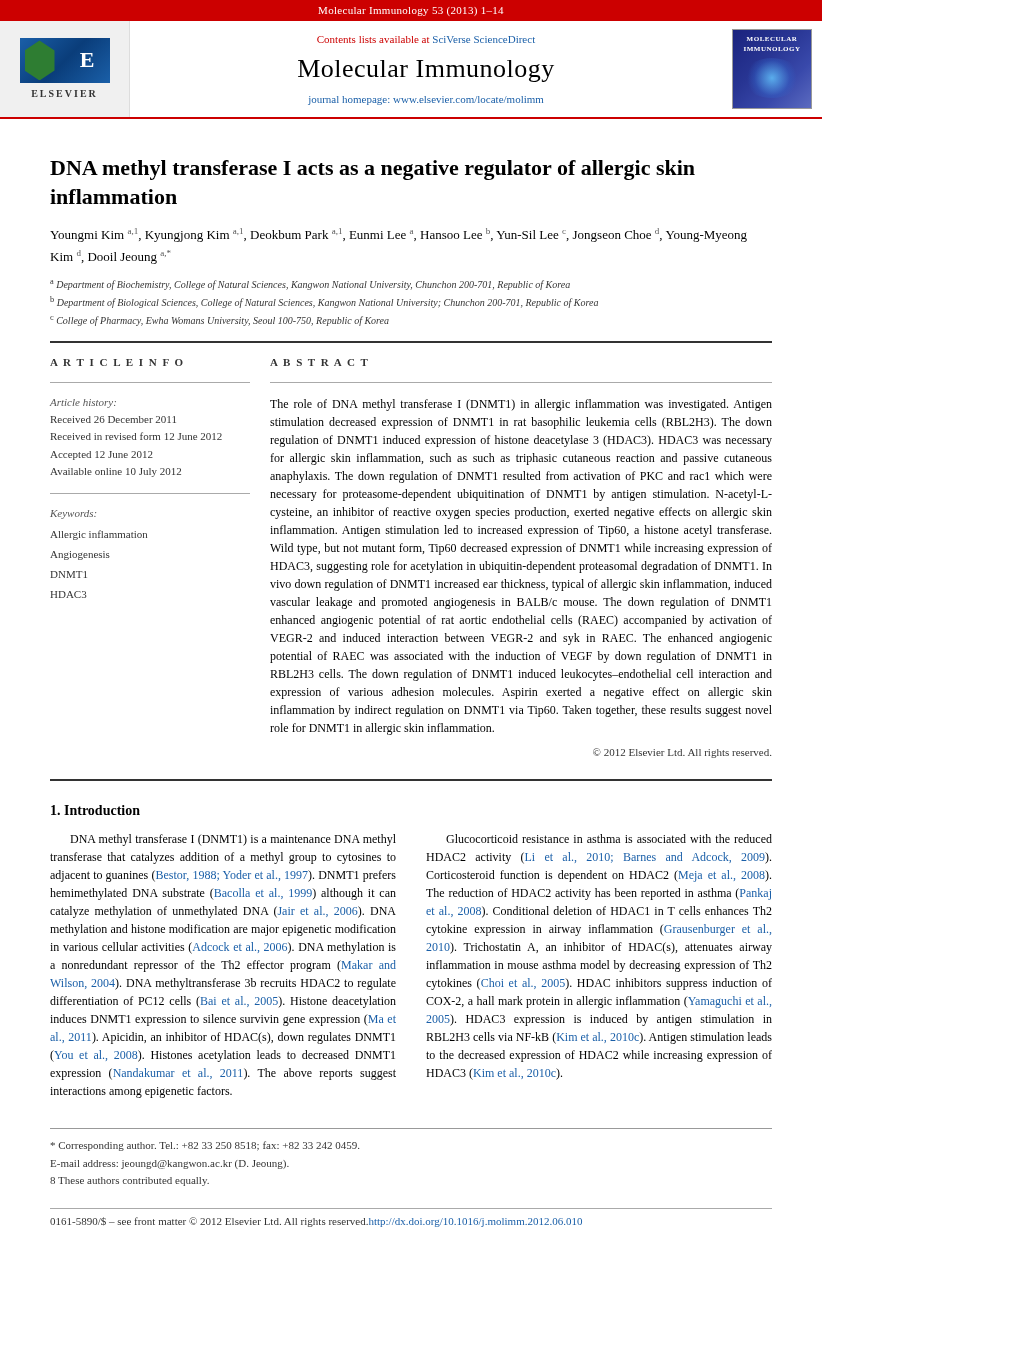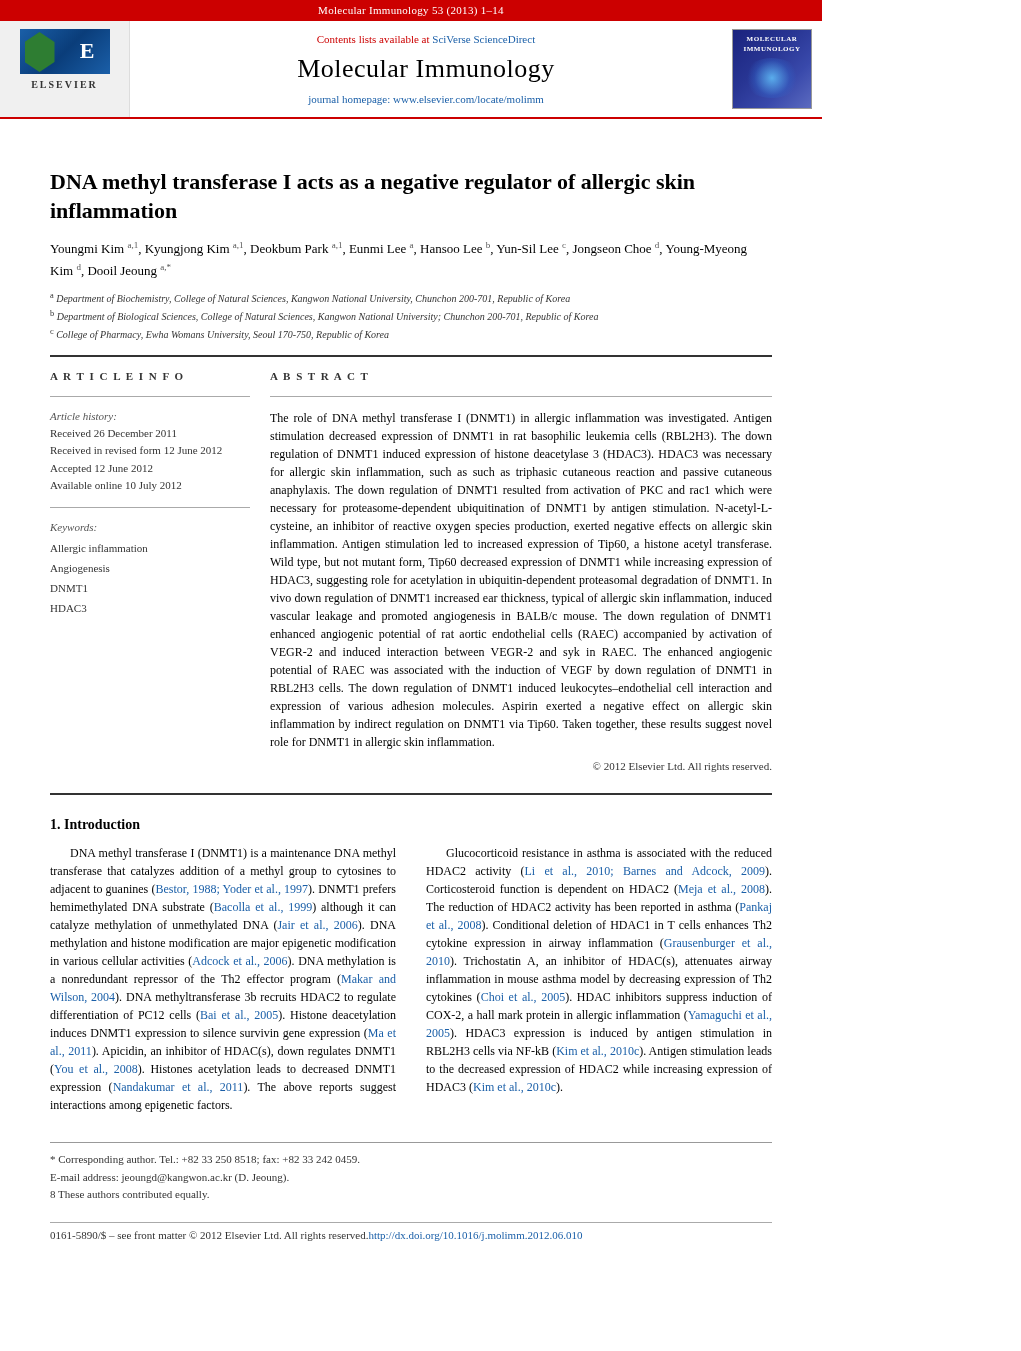--- a/index.html
+++ b/index.html
@@ -32,20 +32,21 @@
     .journal-header {
       display: flex;
       align-items: stretch;
       border-bottom: 2px solid #c00;
       margin-bottom: 0;
     }
     .header-left {
       width: 130px;
       background: #f0f0f0;
       display: flex;
+      align-items: center;
       justify-content: center;
       padding: 8px;
       border-right: 1px solid #ddd;
     }
     .elsevier-logo {
       display: flex;
       flex-direction: column;
       align-items: center;
     }
     .elsevier-logo .logo-image {
@@ -156,21 +157,21 @@
       padding: 20px 50px;
     }
 
     
     .article-title {
       font-size: 22px;
       font-weight: bold;
       color: #000;
       line-height: 1.3;
       margin-bottom: 12px;
-      margin-top: 29px;
+      margin-top: 15px;
     }
 
     
     .authors {
       font-size: 13px;
       margin-bottom: 8px;
       line-height: 1.6;
     }
     .authors sup {
       font-size: 9px;
@@ -352,21 +353,21 @@
 
     <div class="article-title">DNA methyl transferase I acts as a negative regulator of allergic skin inflammation</div>
 
     <div class="authors">
       <span>Youngmi Kim <sup>a,1</sup>, Kyungjong Kim <sup>a,1</sup>, Deokbum Park <sup>a,1</sup>, Eunmi Lee <sup>a</sup>, Hansoo Lee <sup>b</sup>, Yun-Sil Lee <sup>c</sup>, Jongseon Choe <sup>d</sup>, Young-Myeong Kim <sup>d</sup>, Dooil Jeoung <sup>a,*</sup></span>
     </div>
 
     <div class="affiliations">
       <div><sup>a</sup> <em>Department of Biochemistry, College of Natural Sciences, Kangwon National University, Chunchon 200-701, Republic of Korea</em></div>
       <div><sup>b</sup> <em>Department of Biological Sciences, College of Natural Sciences, Kangwon National University; Chunchon 200-701, Republic of Korea</em></div>
-      <div><sup>c</sup> <em>College of Pharmacy, Ewha Womans University, Seoul 170-750, Republic of Korea</em></div>
+      <div><sup>c</sup> <em>College of Pharmacy, Ewha Womans University, Seoul 100-750, Republic of Korea</em></div>
     </div>
 
     <hr class="divider-thick">
 
     <div class="two-col">
 
       <div class="col-left">
         <div class="section-header">A R T I C L E   I N F O</div>
         <hr class="divider">
         <div class="article-info-label">Article history:</div>

